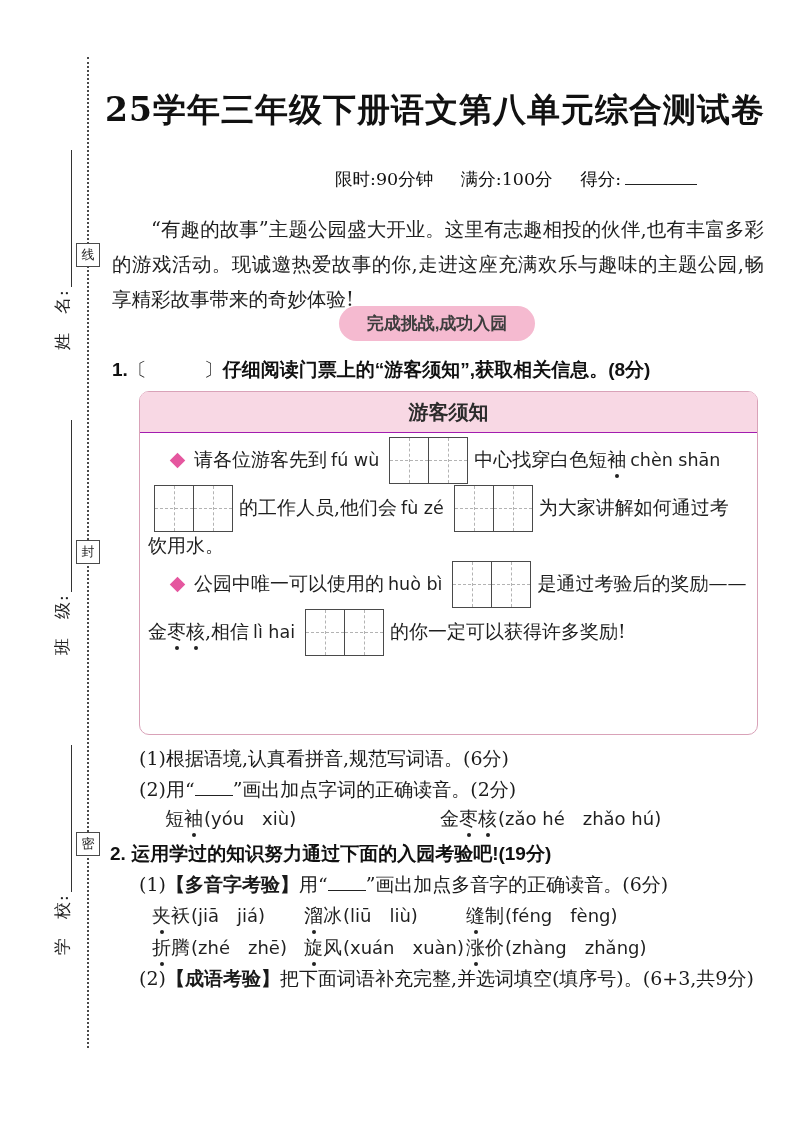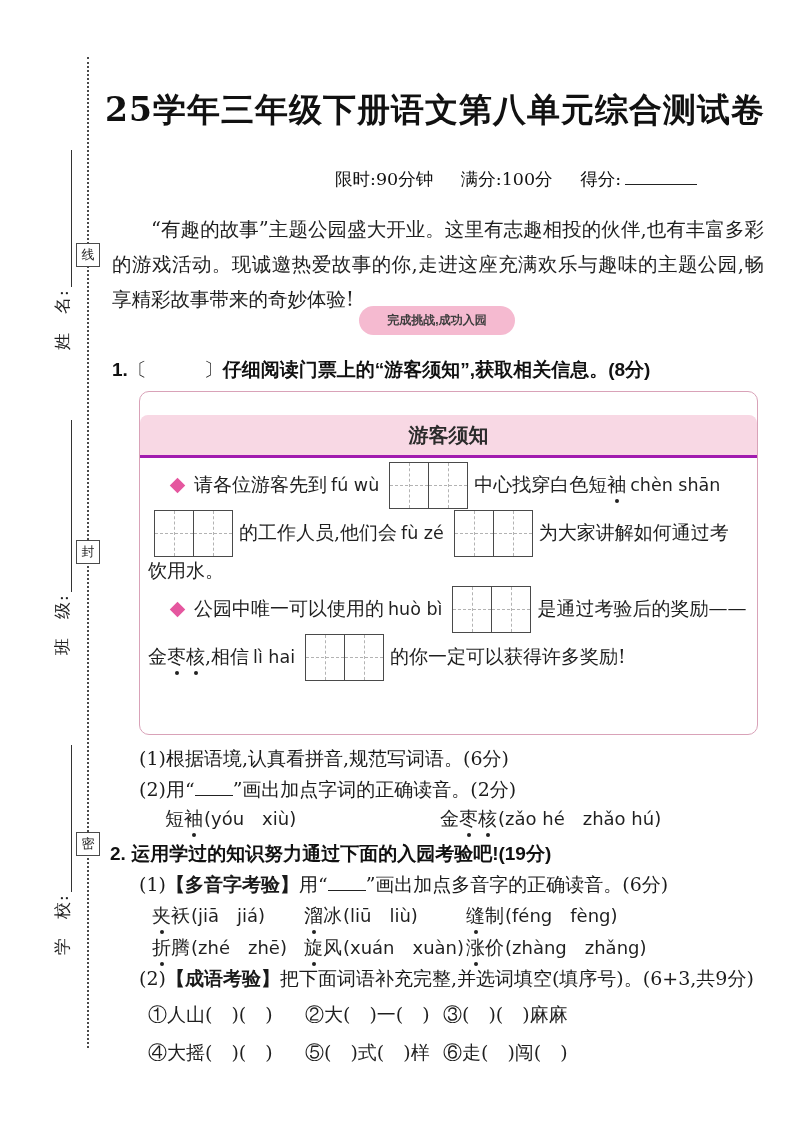--- a/index.html
+++ b/index.html
@@ -21,35 +21,35 @@
     font-size:33px; font-weight:bold; letter-spacing:1px; color:#111; }
   .meta { position:absolute; left:335px; top:167px; font-size:17.5px; color:#111; white-space:nowrap; }
   .meta span { margin-right:4px; }
   .meta .mgap { display:inline-block; width:14px; }
   .score-blank { display:inline-block; width:72px; border-bottom:1.5px solid #222; height:14px; }
   
   .intro { position:absolute; left:112px; top:212px; width:652px; font-size:19.5px;
     line-height:35px; text-indent:2em; text-align:justify; }
   .banner-wrap { position:absolute; left:112px; top:306px; width:650px; text-align:center; }
   .banner { display:inline-block; background:#f5bad0; color:#3d3d3d; border-radius:20px;
-    padding:6px 28px; font-family:"Liberation Sans", sans-serif; font-weight:bold; font-size:12px; }
+    padding:6px 28px; font-family:"Liberation Sans", sans-serif; font-weight:bold; font-size:17px; }
   
   .qstem { position:absolute; font-family:"Liberation Sans", sans-serif; font-weight:bold;
     font-size:19px; color:#111; white-space:nowrap; }
   .qstem .bracket { font-family:"DejaVu Serif", serif; font-weight:normal; }
   .sub { position:absolute; font-size:19px; color:#1a1a1a; white-space:nowrap; }
   .sub .tag { font-family:"Liberation Sans", sans-serif; font-weight:bold; }
   .blank { display:inline-block; width:38px; height:12px; border-bottom:1.5px solid #222;
     vertical-align:baseline; }
   
   .notice { position:absolute; left:139px; top:391px; width:619px; min-height:344px;
     border:1.5px solid #d9a2b8; border-radius:10px; background:#fff; box-sizing:border-box; }
   .notice-head { height:40px; line-height:40px; text-align:center; background:#f8d8e4;
-    border-radius:8px 8px 0 0; border-bottom:3px solid #a21caf;
-    font-family:"Liberation Sans", sans-serif; font-weight:bold; font-size:20px; color:#2b2b2b;margin-top:23px; }
+    border-radius:8px 8px 0 0; border-bottom:1px solid #a21caf;
+    font-family:"Liberation Sans", sans-serif; font-weight:bold; font-size:20px; color:#2b2b2b; }
   .notice-body { padding:3px 8px 4px 8px; }
   .nline { display:flex; align-items:center; flex-wrap:nowrap; }
   .nline.tall { height:48px; }
   .nline.short { height:28px; }
   .ntext { font-size:19px; white-space:nowrap; }
   .pinyin { font-family:"DejaVu Sans", sans-serif; font-size:17.5px; margin:0 4px; white-space:nowrap; }
   .diamond { width:11px; height:11px; background:#e5579f; transform:rotate(45deg);
     margin:0 11px 0 24px; flex:0 0 auto; }
   
   .tzg { display:inline-flex; border:1.5px solid #4a4a4a; margin:0 6px; background:#fff; flex:0 0 auto; }
@@ -225,22 +225,14 @@
       <div class="py-item">
         <span class="dotc">涨</span>
         <span class="ntext">价</span>
         <span class="opts">(zhàng　zhǎng)</span>
       </div>
     </div>
 
   <div class="sub" style="left:139px; top:966px;text-align:right;">
     <span>(2)</span><span class="tag">【成语考验】</span><span>把下面词语补充完整,并选词填空(填序号)。(6+3,共9分)</span>
   </div>
-  <div class="idiomgrid" id="idiom-grid">
-      <div class="idiom-item">①人山(　)(　)</div>
-      <div class="idiom-item">②大(　)一(　)</div>
-      <div class="idiom-item">③(　)(　)麻麻</div>
-      <div class="idiom-item">④大摇(　)(　)</div>
-      <div class="idiom-item">⑤(　)式(　)样</div>
-      <div class="idiom-item">⑥走(　)闯(　)</div>
-    </div>
 
 </div>
 
 </body></html>

